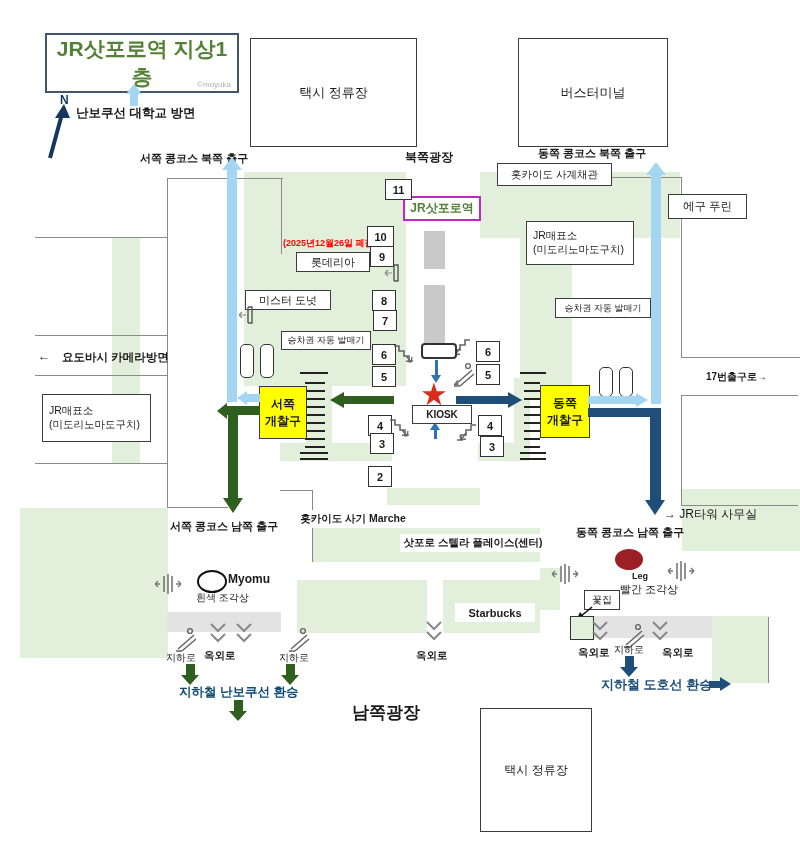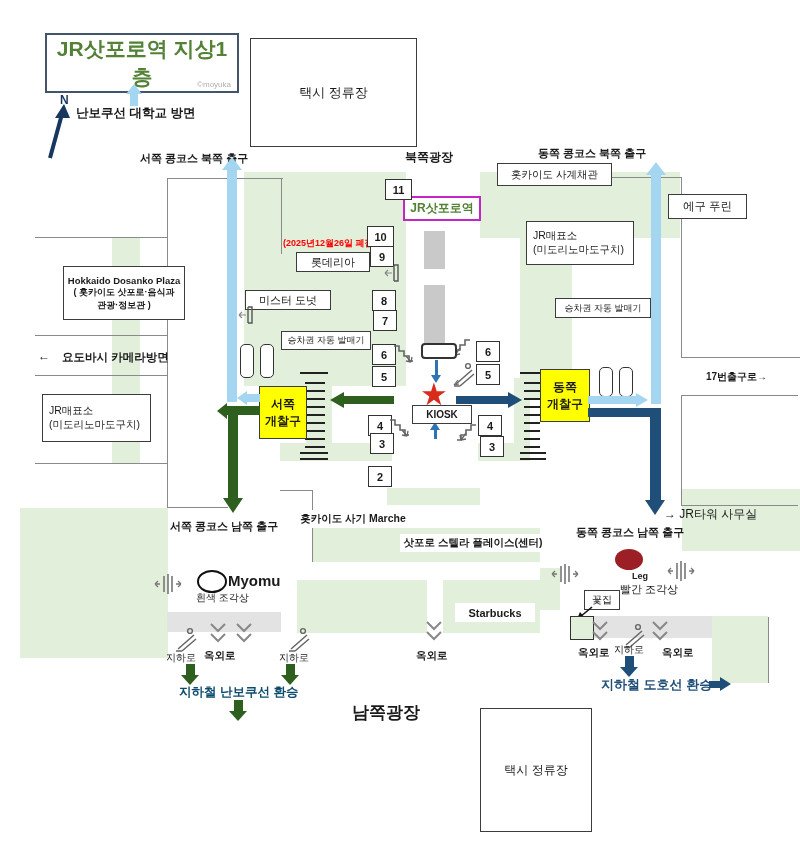--- a/index.html
+++ b/index.html
@@ -83,20 +83,23 @@
     <path d="M22 4 L13 18 L28 18 Z" fill="#17375e"></path>
   </svg>
 
   <div class="tri" style="left:126px;top:84px;border-left:8px solid transparent;border-right:8px solid transparent;border-bottom:10px solid #a4d6f2;"></div>
   <div class="bar blue" style="left:130px;top:94px;width:8px;height:12px;"></div>
   <span class="lbl b" style="left:76px;top:105px;font-size:12.5px;">난보쿠선 대학교 방면</span>
 
   <div class="box" style="left:250px;top:38px;width:165px;height:107px;">
     <span style="font-size:13px;">택시 정류장</span>
   </div>
+  <div class="box" style="left:518px;top:38px;width:148px;height:107px;">
+    <span style="font-size:13px;">버스터미널</span>
+  </div>
   <span class="lbl b" style="left:140px;top:151px;font-size:11px;">서쪽 콩코스 북쪽 출구</span>
   <span class="lbl b" style="left:405px;top:149px;font-size:12px;">북쪽광장</span>
   <span class="lbl b" style="left:538px;top:146px;font-size:11px;">동쪽 콩코스 북쪽 출구</span>
 
   <div class="tri" style="left:222px;top:157px;border-left:10px solid transparent;border-right:10px solid transparent;border-bottom:13px solid #a4d6f2;"></div>
   <div class="bar blue" style="left:227px;top:170px;width:10px;height:232px;"></div>
   <div class="tri" style="left:646px;top:162px;border-left:10px solid transparent;border-right:10px solid transparent;border-bottom:13px solid #a4d6f2;"></div>
   <div class="bar blue" style="left:651px;top:175px;width:10px;height:229px;"></div>
 
   <span class="lbl b" style="left:283px;top:237px;font-size:9px;color:#ff0000;">(2025년12월26일 폐점)</span>
@@ -122,25 +125,20 @@
   </div>
   <div class="box" style="left:526px;top:221px;width:100px;height:42px;flex-direction:column;align-items:flex-start;padding-left:6px;">
     <span style="font-size:10.5px;">JR매표소</span>
     <span style="font-size:10.5px;">(미도리노마도구치)</span>
   </div>
   <div class="box" style="left:555px;top:298px;width:94px;height:18px;">
     <span style="font-size:9px;">승차권 자동 발매기</span>
   </div>
   <span class="lbl" style="left:706px;top:370px;font-size:10px;font-weight:600;">17번출구로→</span>
 
-  <div class="box" style="left:63px;top:266px;width:120px;height:52px;flex-direction:column;">
-    <span class="b" style="font-size:9.5px;">Hokkaido Dosanko Plaza</span>
-    <span class="b" style="font-size:9px;">( 홋카이도 삿포로·음식과</span>
-    <span class="b" style="font-size:9px;">관광·정보관 )</span>
-  </div>
   <span class="lbl" style="left:38px;top:349px;font-size:12px;">←</span>
   <span class="lbl b" style="left:62px;top:350px;font-size:11.5px;">요도바시 카메라방면</span>
   <div class="box" style="left:42px;top:394px;width:101px;height:46px;flex-direction:column;align-items:flex-start;padding-left:6px;">
     <span style="font-size:10.5px;">JR매표소</span>
     <span style="font-size:10.5px;">(미도리노마도구치)</span>
   </div>
 
   <div class="num" style="left:385px;top:179px;width:25px;">
       <span>11</span>
     </div>
@@ -223,21 +221,21 @@
   <div class="gatebar" style="left:300px;top:458px;width:28px;"></div>
   <div class="box" style="left:259px;top:386px;width:46px;height:51px;background:#ffff00;flex-direction:column;">
     <span class="b" style="font-size:12px;">서쪽</span>
     <span class="b" style="font-size:12px;">개찰구</span>
   </div>
 
   <div class="hatch" style="left:524px;top:382px;width:16px;height:66px;"></div>
   <div class="gatebar" style="left:520px;top:372px;width:26px;"></div>
   <div class="gatebar" style="left:520px;top:452px;width:26px;"></div>
   <div class="gatebar" style="left:520px;top:458px;width:26px;"></div>
-  <div class="box" style="left:540px;top:369px;width:48px;height:51px;background:#ffff00;flex-direction:column;">
+  <div class="box" style="left:540px;top:385px;width:48px;height:51px;background:#ffff00;flex-direction:column;">
     <span class="b" style="font-size:12px;">동쪽</span>
     <span class="b" style="font-size:12px;">개찰구</span>
   </div>
 
   <div class="pair" style="left:240px;top:344px;height:34px;">
     <i></i>
       <i></i>
   </div>
   <div class="pair" style="left:599px;top:367px;height:30px;">
     <i></i>
@@ -290,21 +288,21 @@
   <svg class="abs" style="left:550px;top:562px;" width="30" height="24" viewBox="0 0 30 24">
     <path d="M11 4v16M15 2v20M19 4v16" stroke="#777" stroke-width="1.6" fill="none"></path>
     <path d="M7 12H2M2 12l3-3M2 12l3 3M23 12h5M28 12l-3-3M28 12l-3 3" stroke="#777" stroke-width="1.3" fill="none"></path>
   </svg>
   <svg class="abs" style="left:666px;top:559px;" width="30" height="24" viewBox="0 0 30 24">
     <path d="M11 4v16M15 2v20M19 4v16" stroke="#777" stroke-width="1.6" fill="none"></path>
     <path d="M7 12H2M2 12l3-3M2 12l3 3M23 12h5M28 12l-3-3M28 12l-3 3" stroke="#777" stroke-width="1.3" fill="none"></path>
   </svg>
 
   <div class="ell" style="left:197px;top:570px;width:26px;height:19px;border:2.5px solid #111;background:#fff;"></div>
-  <span class="lbl" style="left:228px;top:572px;font-size:15px;font-weight:600;">Myomu</span>
+  <span class="lbl" style="left:228px;top:572px;font-size:12px;font-weight:600;">Myomu</span>
   <span class="lbl" style="left:196px;top:591px;font-size:10px;">흰색 조각상</span>
   <div class="ell" style="left:615px;top:549px;width:28px;height:21px;background:#9b1f24;"></div>
   <span class="lbl b" style="left:632px;top:571px;font-size:9px;">Leg</span>
   <span class="lbl" style="left:620px;top:582px;font-size:11px;">빨간 조각상</span>
 
   <div class="box" style="left:584px;top:590px;width:34px;height:18px;">
     <span style="font-size:10px;">꽃집</span>
   </div>
   <svg class="abs" style="left:574px;top:605px;" width="20" height="16" viewBox="0 0 20 16">
     <path d="M18 2 L6 12" stroke="#111" stroke-width="1.6"></path>

